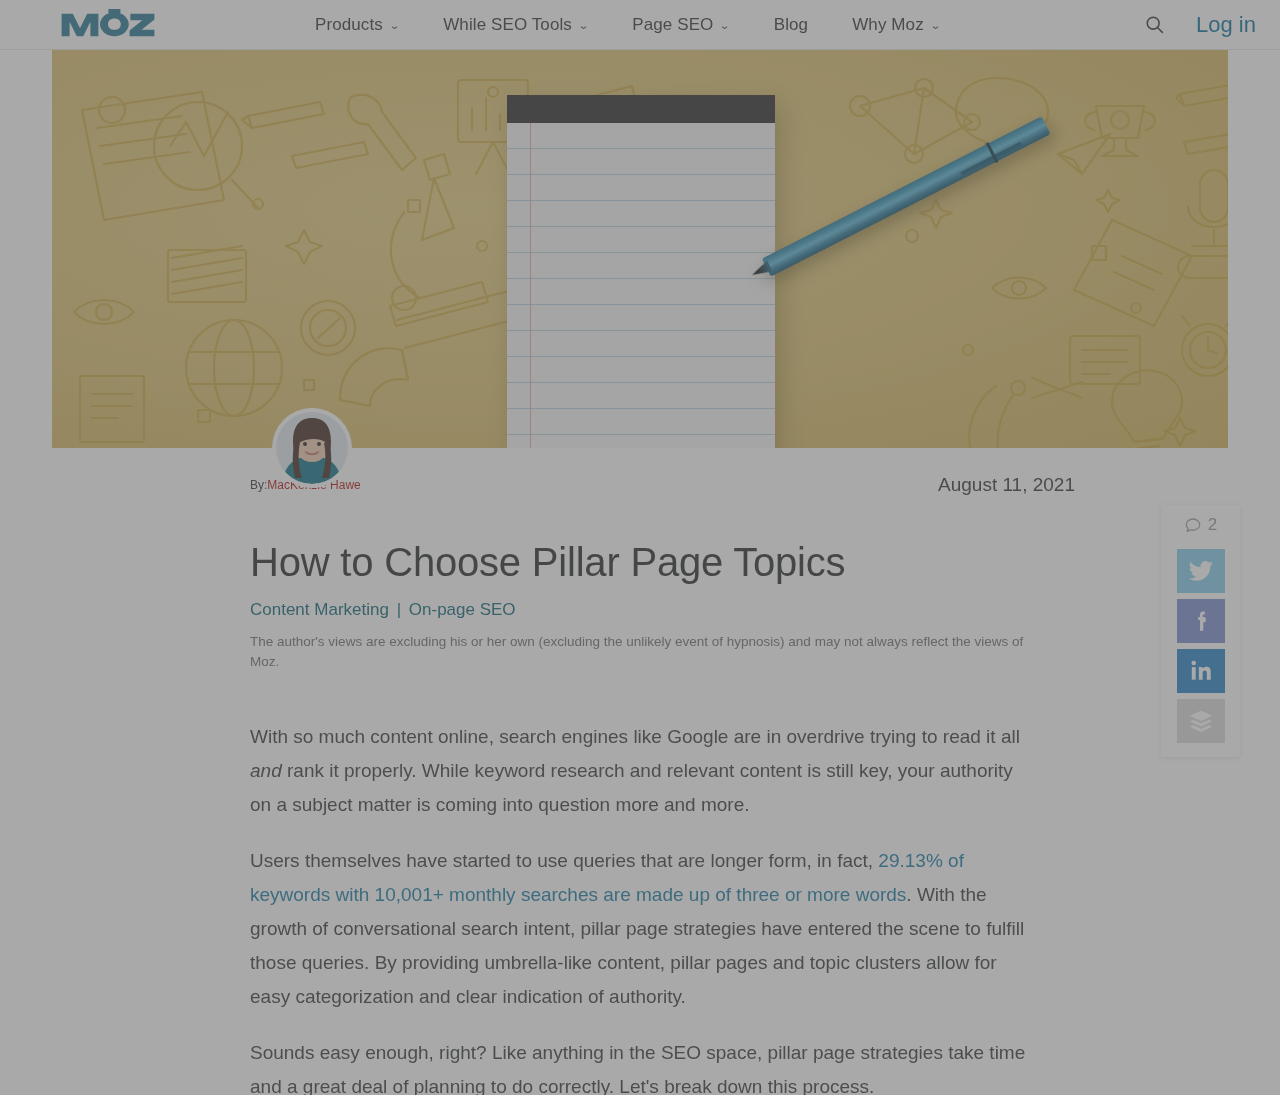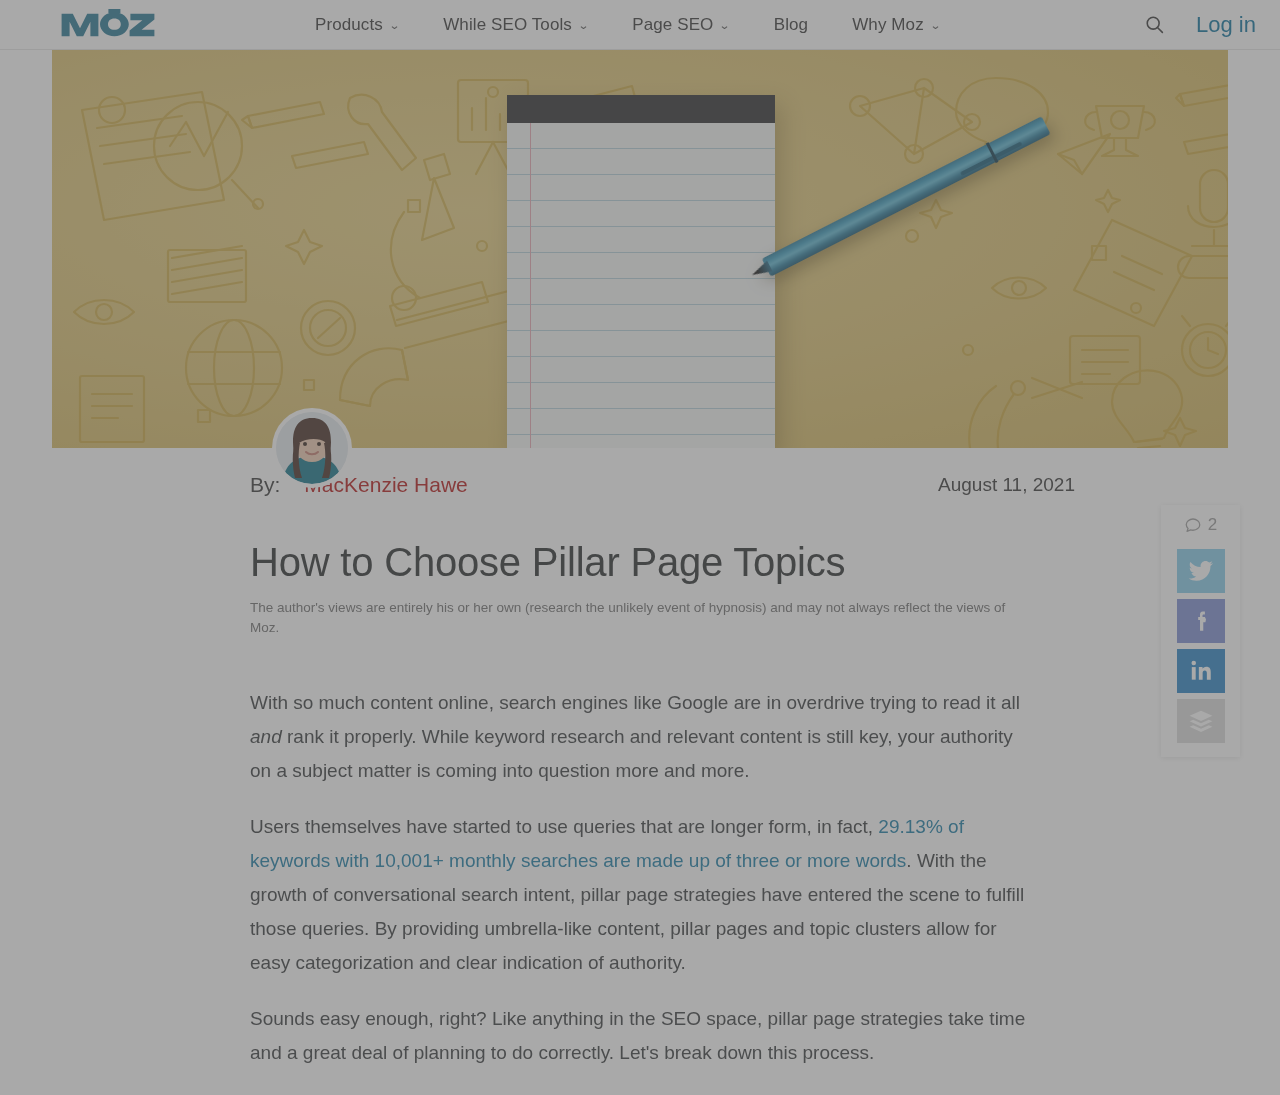--- a/index.html
+++ b/index.html
@@ -204,24 +204,24 @@
     width: 72px;
     height: 72px;
     border-radius: 50%;
     overflow: hidden;
     background: #e8edf0;
     box-shadow: 0 0 0 4px #fff;
   }
   .avatar svg { display:block; width:100%; height:100%; }
 
   .byline {
-    font-size: 21px;
+    font-size: 12px;
     color: #3b3b3b;
     display: flex;
-    gap: 24px;
+    gap: 0;
   }
   .byline a {
     color: #b91c1c;
     text-decoration: none;
     cursor: pointer;
   }
   .pubdate {
     margin-left: auto;
     margin-right: 153px;
     font-size: 19px;
@@ -541,22 +541,27 @@
       <span>By:</span>
       <a>MacKenzie Hawe</a>
     </div>
 
     <div class="pubdate">August 11, 2021</div>
   </div>
 
   <main class="article">
     <h1 class="article-title">How to Choose Pillar Page Topics</h1>
 
-
-    <p class="disclaimer">The author's views are entirely his or her own (research the unlikely event of hypnosis) and may not always reflect the views of Moz.</p>
+    <div class="cats">
+      <a>Content Marketing</a>
+      <span class="sep">|</span>
+      <a>On-page SEO</a>
+    </div>
+
+    <p class="disclaimer">The author's views are excluding his or her own (excluding the unlikely event of hypnosis) and may not always reflect the views of Moz.</p>
 
     <div class="body-copy">
       <p>With so much content online, search engines like Google are in overdrive trying to read it all <em>and</em> rank it properly. While keyword research and relevant content is still key, your authority on a subject matter is coming into question more and more.</p>
       <p>Users themselves have started to use queries that are longer form, in fact, <a>29.13% of keywords with 10,001+ monthly searches are made up of three or more words</a>. With the growth of conversational search intent, pillar page strategies have entered the scene to fulfill those queries. By providing umbrella-like content, pillar pages and topic clusters allow for easy categorization and clear indication of authority.</p>
       <p>Sounds easy enough, right? Like anything in the SEO space, pillar page strategies take time and a great deal of planning to do correctly. Let's break down this process.</p>
     </div>
   </main>
 
   <aside class="share-rail">
 

